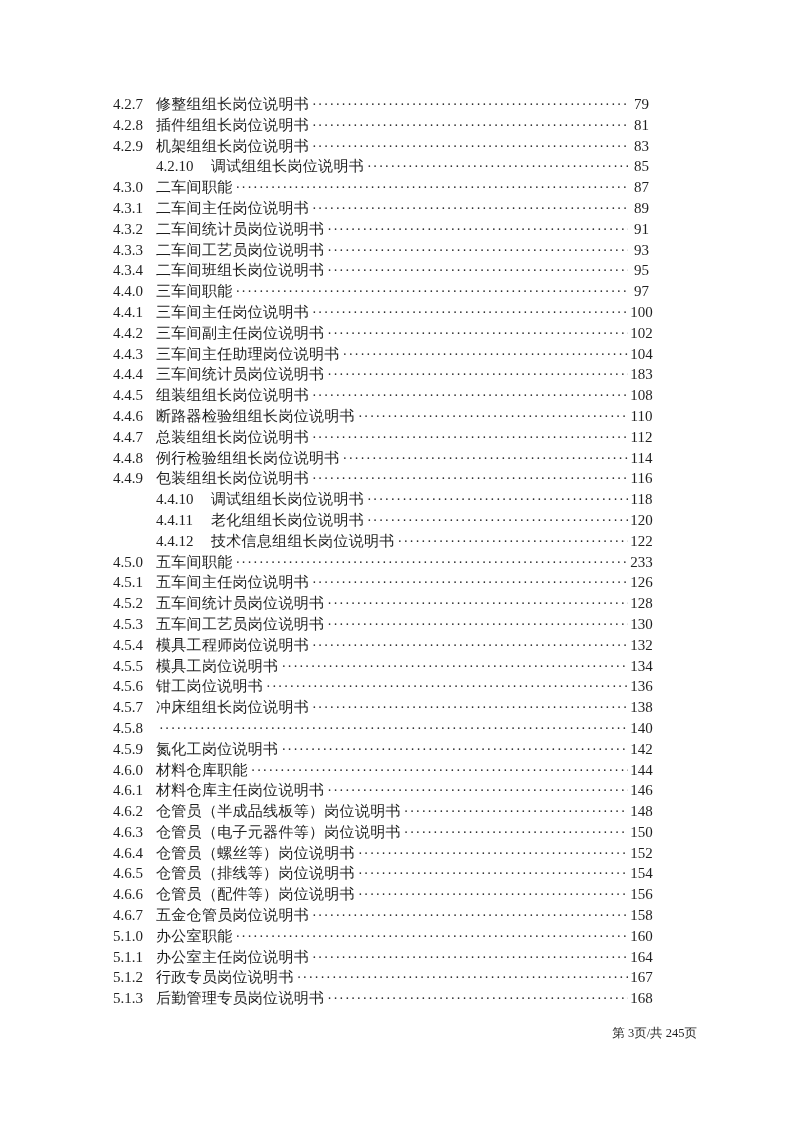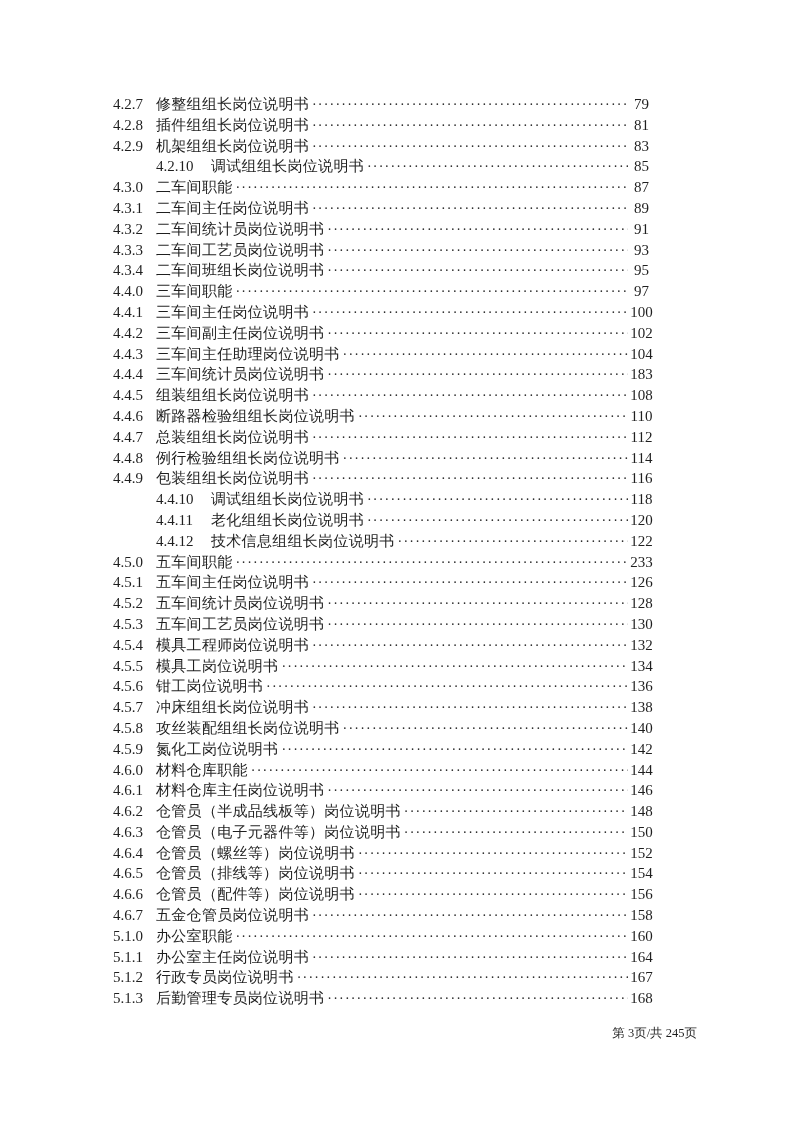--- a/index.html
+++ b/index.html
@@ -282,21 +282,20 @@
 
   <div class="toc-row">
     <span class="toc-num">4.5.7</span>
     <span class="toc-title">冲床组组长岗位说明书</span>
     <span class="toc-leader">··································································································································</span>
     <span class="toc-page">138</span>
   </div>
 
   <div class="toc-row">
     <span class="toc-num">4.5.8</span>
-    <span class="toc-title">攻丝装配组组长岗位说明书</span>
     <span class="toc-leader">··································································································································</span>
     <span class="toc-page">140</span>
   </div>
 
   <div class="toc-row">
     <span class="toc-num">4.5.9</span>
     <span class="toc-title">氮化工岗位说明书</span>
     <span class="toc-leader">··································································································································</span>
     <span class="toc-page">142</span>
   </div>

